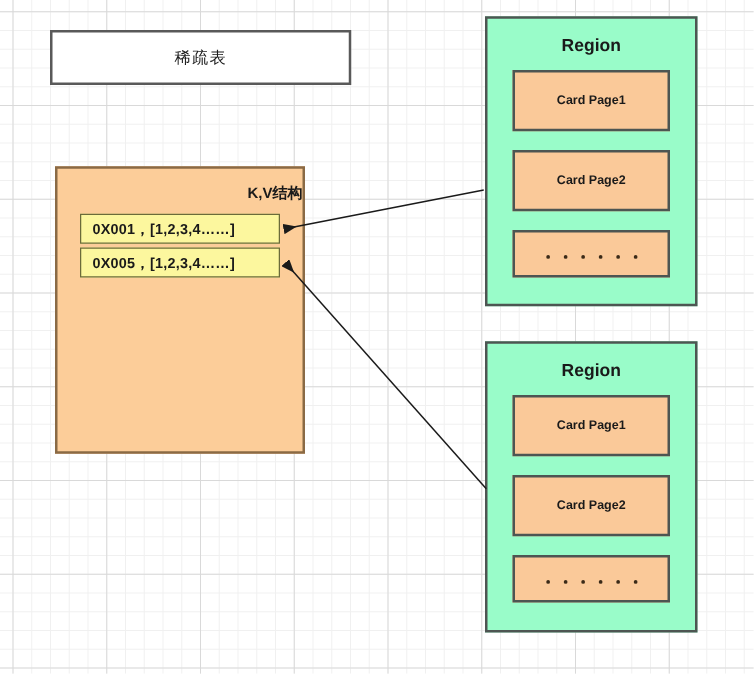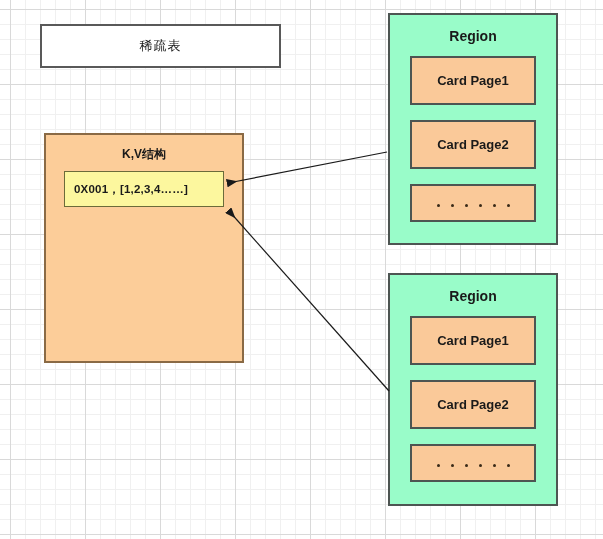--- a/index.html
+++ b/index.html
@@ -49,35 +49,35 @@
     left: 44px;
     top: 133px;
     width: 200px;
     height: 230px;
     background: #fccd99;
     border: 2px solid #8a6a45;
     box-sizing: border-box;
     padding: 0;
   }
   .kv-title {
-    text-align: center;
+    text-align: right;
     font-size: 12px;
     font-weight: bold;
     color: #1a1a1a;
     margin-top: 11px;
     margin-bottom: 8px;
   }
   .kv-rows {
     margin: 0 18px;
   }
   .kv-row {
     background: #fcf79e;
     border: 1.5px solid #6b6b3a;
     box-sizing: border-box;
-    height: 36px;
+    height: 24px;
     margin-bottom: 3px;
     display: flex;
     align-items: center;
     padding-left: 9px;
     font-size: 11.5px;
     font-weight: bold;
     color: #1a1a1a;
     letter-spacing: 0.2px;
     white-space: nowrap;
   }
@@ -105,21 +105,21 @@
   }
   .card {
     margin: 0 20px 15px 20px;
     height: 49px;
     background: #fac999;
     border: 2px solid #4d5552;
     box-sizing: border-box;
     display: flex;
     align-items: center;
     justify-content: center;
-    font-size: 13px;
+    font-size: 10px;
     font-weight: bold;
     color: #1a1a1a;
   }
   .card.dots {
     height: 38px;
     margin-bottom: 0;
   }
   .dots-inner {
     display: flex;
     gap: 11px;
@@ -147,20 +147,21 @@
 <div id="canvas">
 
   <div class="sparse-box">
     <span class="sparse-label">稀疏表</span>
   </div>
 
   <div class="kv-box">
     <div class="kv-title">K,V结构</div>
     <div class="kv-rows">
       <div class="kv-row">0X001，[1,2,3,4……]</div>
+      <div class="kv-row">0X005，[1,2,3,4……]</div>
     </div>
   </div>
 
   <div class="region" id="region-1">
     <div class="region-title">Region</div>
     <div class="card">Card Page1</div>
     <div class="card">Card Page2</div>
     <div class="card dots">
       <div class="dots-inner">
         <span class="dot"></span>

